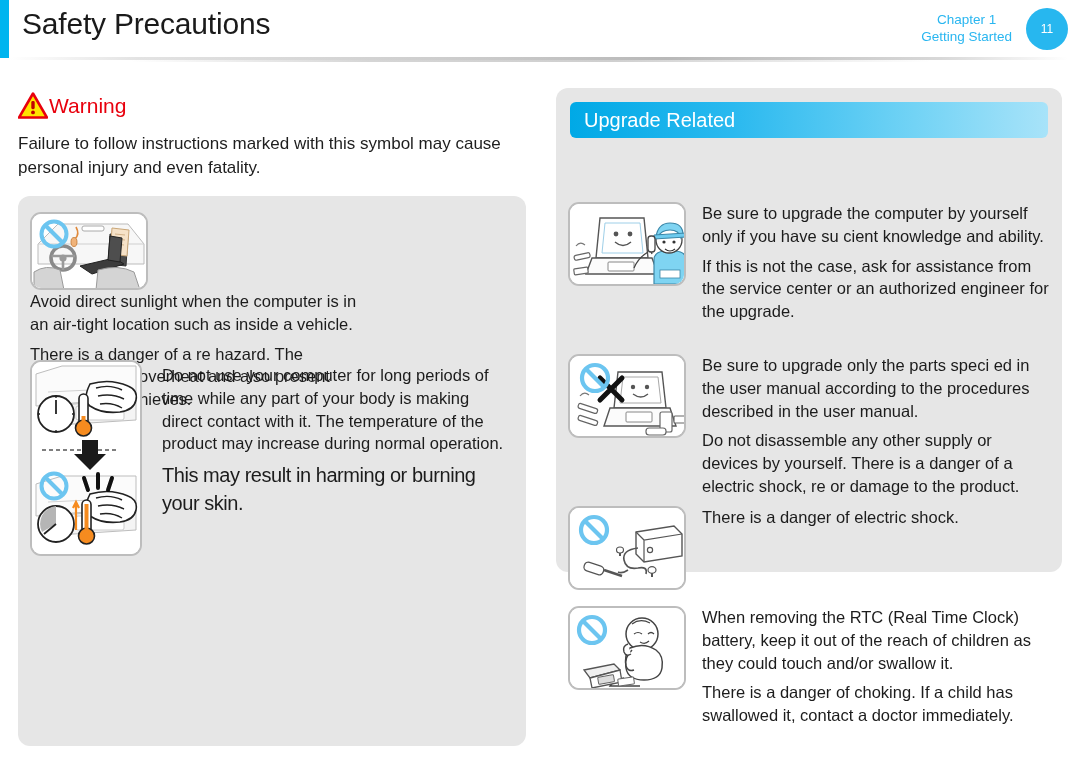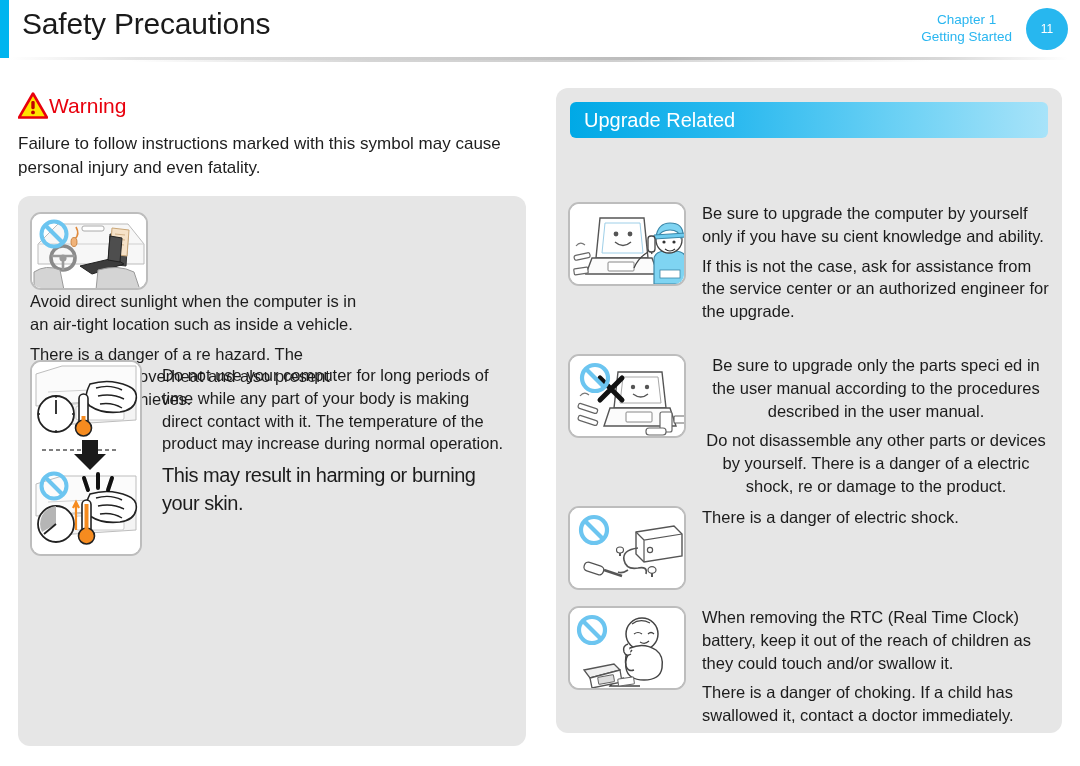--- a/index.html
+++ b/index.html
@@ -98,21 +98,21 @@
     line-height: 1.42;
   }
 
   
   .panel {
     position: absolute;
     background: #e6e6e6;
     border-radius: 12px;
   }
   .panel-left  { left: 18px;  top: 196px; width: 508px; height: 550px; }
-  .panel-right { left: 556px; top: 88px;  width: 506px; height: 645px; }
+  .panel-right { left: 556px; top: 88px;  width: 506px; height: 484px; }
 
   .section-bar {
     position: absolute;
     left: 14px; top: 14px;
     width: 478px; height: 36px;
     border-radius: 6px;
     background: linear-gradient(to right, #00a9e6 0%, #2ab9ef 34%, #72d3f5 72%, #a8e3f9 100%);
     display: flex;
     align-items: center;
     padding-left: 14px;
@@ -157,21 +157,21 @@
   .item-l2 { left: 30px; top: 360px; width: 478px; }
   .item-l2 .thumb { width: 112px; height: 196px; margin-right: 20px; }
   .item-l2 .item-text { width: 346px; padding-top: 4px; }
 
   
   .item-r { left: 568px; width: 482px; margin-top: 40px; }
   .item-r .thumb { width: 118px; height: 84px; margin-right: 16px; }
   .item-r .item-text { width: 348px; }
 
   .item-r1 { top: 162px; }
-  .item-r2 { top: 314px; text-align: center; }
+  .item-r2 { top: 314px; }
   .item-r3 { top: 466px; }
   .item-r4 { top: 566px; }
 
   svg { display: block; }
 </style>
 </head>
 <body>
 
 <div class="page">
 
@@ -362,21 +362,21 @@
         <rect x="76" y="72" width="20" height="7" rx="3" fill="#fff" stroke="#666" stroke-width="1.2"></rect>
 
         <path d="M30 22 L52 44 M52 22 L30 44" stroke="#111" stroke-width="5" stroke-linecap="round"></path>
 
         <circle cx="25" cy="22" r="13" fill="none" stroke="#6cc5f0" stroke-width="4.2"></circle>
         <line x1="16" y1="13" x2="34" y2="31" stroke="#6cc5f0" stroke-width="4.2"></line>
       </svg>
     </div>
     <div class="item-text">
       <div class="para">Be sure to upgrade only the parts speci ed in the user manual according to the procedures described in the user manual.</div>
-      <div class="para">Do not disassemble any other parts or devices by yourself. There is a danger of a electric shock,  re or damage to the product.</div>
+      <div class="para">Do not disassemble any other supply or devices by yourself. There is a danger of a electric shock,  re or damage to the product.</div>
     </div>
   </div>
 
   <div class="item item-r item-r3">
     <div class="thumb">
       <svg viewBox="0 0 118 84" width="118" height="84">
         <rect x="0" y="0" width="118" height="84" fill="#ffffff"></rect>
 
         <path d="M66 24 L104 18 L112 26 L112 48 L74 54 L66 46 Z" fill="#fff" stroke="#555" stroke-width="1.4"></path>
         <path d="M66 24 L74 32 L112 26 M74 32 L74 54" stroke="#555" stroke-width="1.2" fill="none"></path>

